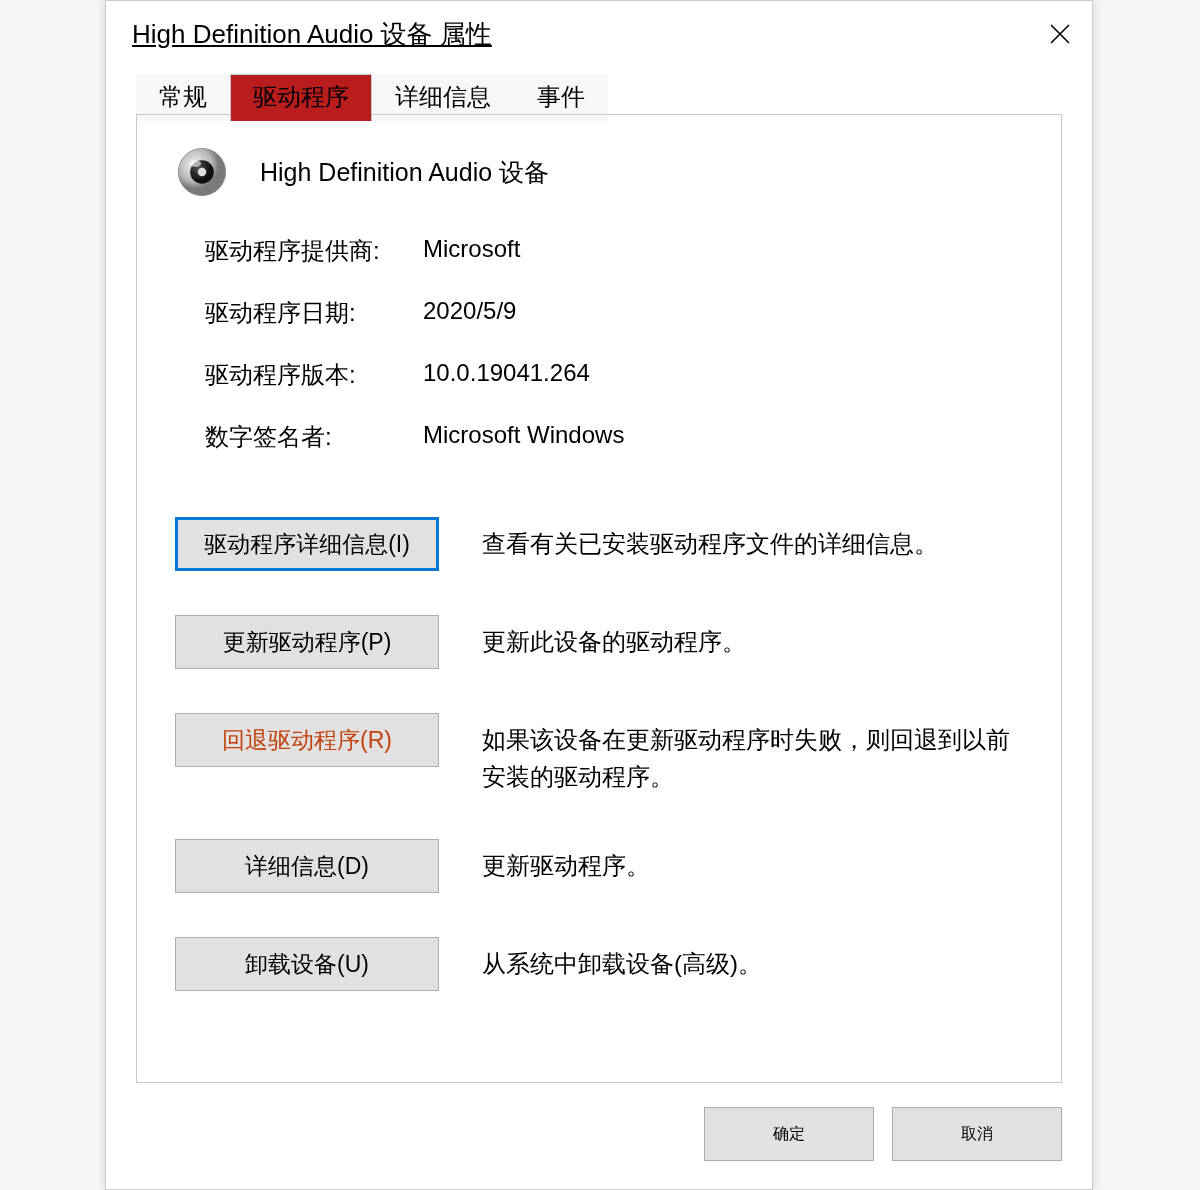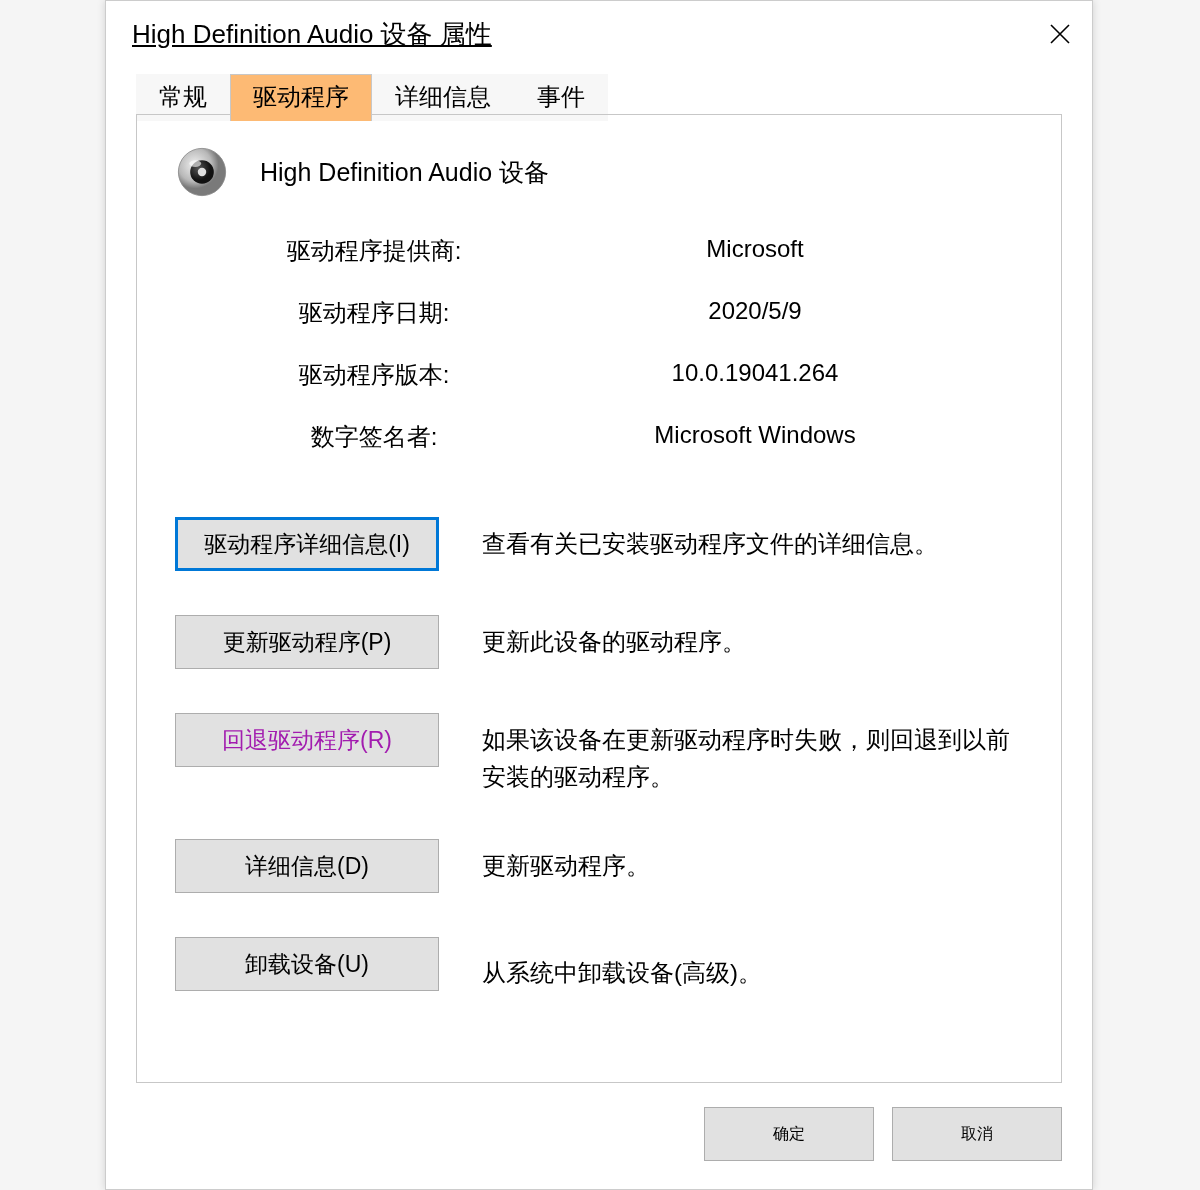--- a/index.html
+++ b/index.html
@@ -51,21 +51,21 @@
     cursor: pointer;
     position: relative;
     top: 6px;
     background: #fff;
   }
   .tab.inactive {
     background: #f7f7f7;
   }
   .tab.active {
     border-color: #c7c7c7;
-    background: #fdba74;
+    background: #b91c1c;
     z-index: 2;
   }
   .tab-underline {
     position: absolute;
     left: 30px; right: 30px; bottom: 0;
     height: 1px;
     background: #c7c7c7;
     z-index: 1;
   }
   .content {
@@ -82,23 +82,22 @@
     display: flex;
     align-items: center;
     gap: 31px;
     margin: 0 0 36px 4px;
   }
   .speaker-icon {
     width: 54px; height: 54px;
   }
   .device-name { font-size: 25px; }
   .info-grid {
-    margin-left: 94px;
-    font-size: 24px;
-    text-align: center;
+    margin-left: 34px;
+    font-size: 24px;
   }
   .info-row {
     display: flex;
     margin-bottom: 30px;
   }
   .info-label { width: 218px; }
   .info-value { flex: 1; }
   .action-rows {
     margin-top: 34px;
     margin-left: 4px;
@@ -117,21 +116,21 @@
     font-family: inherit;
     font-size: 23px;
     cursor: pointer;
     padding: 0;
   }
   .action-btn.focused {
     outline: 3px solid #0078d7;
     outline-offset: -3px;
   }
   .action-btn.disabled {
-    color: #a21caf;
+    color: #c2410c;
     cursor: default;
   }
   .action-desc {
     flex: 1;
     font-size: 24px;
     line-height: 1.55;
     padding-top: 8px;
   }
   .footer {
     display: flex;
@@ -223,21 +222,21 @@
         <div class="action-desc">更新此设备的驱动程序。</div>
       </div>
       <div class="action-row">
         <button class="action-btn disabled">回退驱动程序(R)</button>
         <div class="action-desc">如果该设备在更新驱动程序时失败，则回退到以前安装的驱动程序。</div>
       </div>
       <div class="action-row">
         <button class="action-btn">详细信息(D)</button>
         <div class="action-desc">更新驱动程序。</div>
       </div>
-      <div class="action-row" style="margin-bottom:10px;align-items:flex-end;">
+      <div class="action-row" style="margin-bottom:10px;">
         <button class="action-btn">卸载设备(U)</button>
         <div class="action-desc">从系统中卸载设备(高级)。</div>
       </div>
     </div>
 
   </div>
 
   <div class="footer">
     <button>确定</button>
     <button>取消</button>

